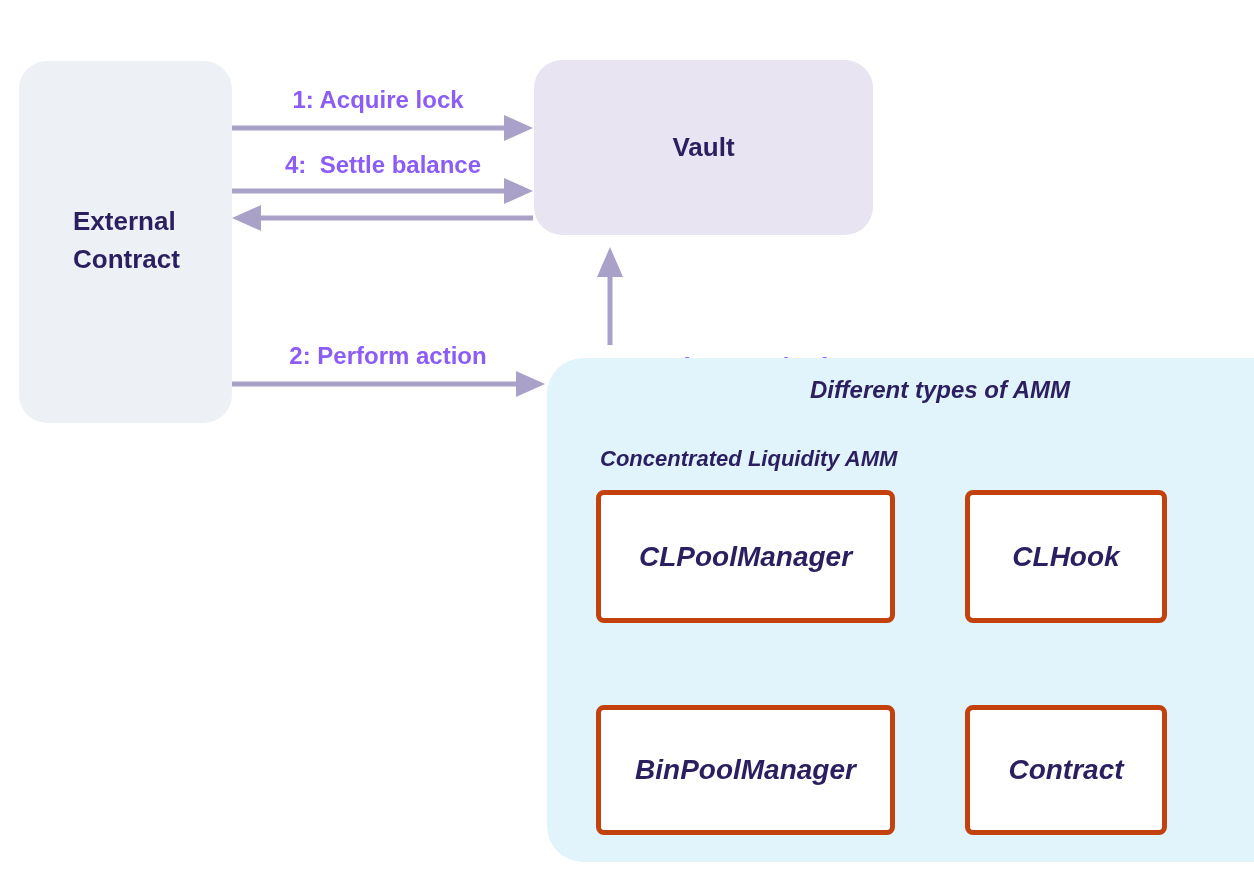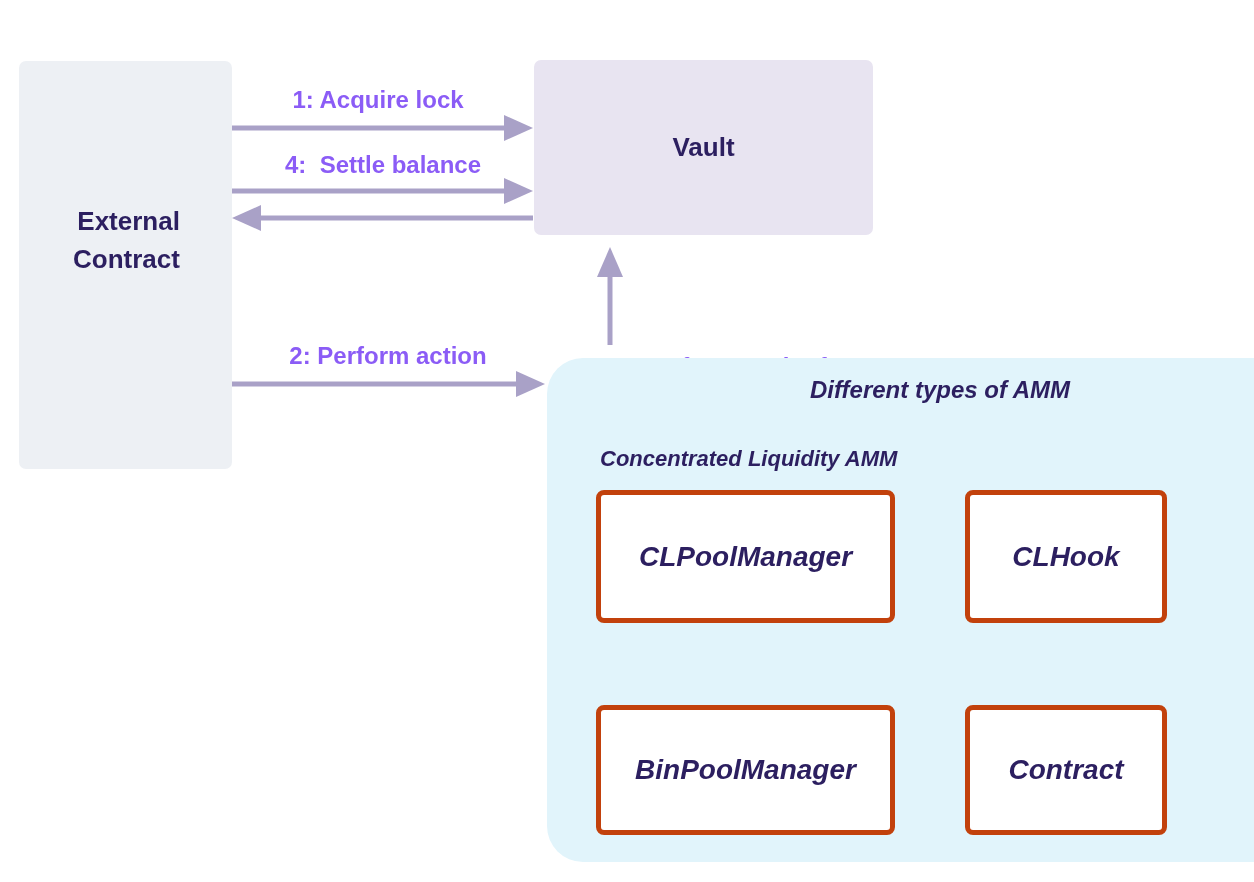--- a/index.html
+++ b/index.html
@@ -2,26 +2,26 @@
 <html><head>
 <meta charset="utf-8">
 <style>
   html,body{margin:0;padding:0;background:#ffffff;}
   body{
     width:1254px;height:882px;position:relative;overflow:hidden;
     font-family:"Liberation Sans","DejaVu Sans",sans-serif;
     color:#2c1f60;
   }
   .node{
-    position:absolute;border-radius:7px;
-    display:flex;align-items:center;justify-content:center;text-align:right;
+    position:absolute;border-radius:28px;
+    display:flex;align-items:center;justify-content:center;
   }
   .node-label{font-weight:bold;font-size:26px;color:#2c1f60;}
   .external-box{
-    left:19px;top:61px;width:213px;height:408px;background:#edf0f4;
+    left:19px;top:61px;width:213px;height:362px;background:#edf0f4;
     justify-content:flex-start;align-items:flex-start;
   }
   .external-text{
     position:absolute;left:54px;top:141px;
     font-weight:bold;font-size:26px;line-height:38px;color:#2c1f60;
   }
   .vault-box{left:534px;top:60px;width:339px;height:175px;background:#e8e4f1;}
   .flow-label{
     position:absolute;font-weight:bold;font-size:24px;color:#8b5cf6;
     white-space:pre;text-align:center;

